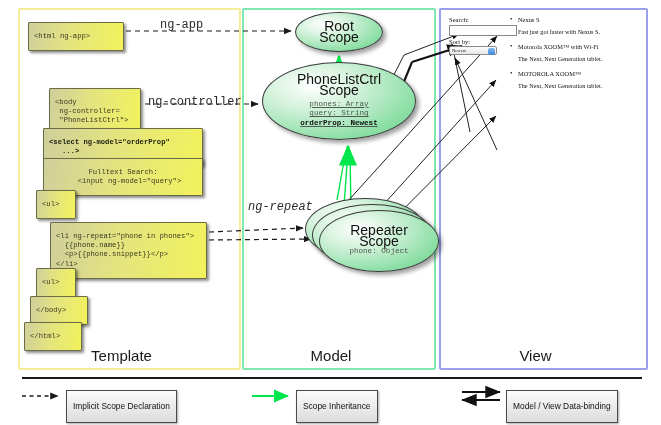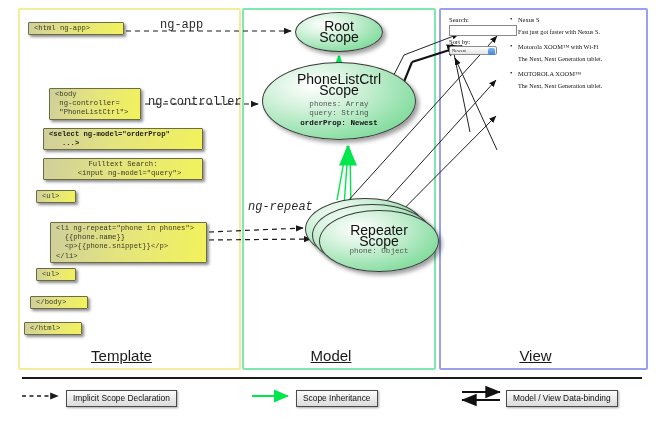--- a/index.html
+++ b/index.html
@@ -8,26 +8,26 @@
   #stage{position:relative;width:661px;height:425px;}
   svg.layer{position:absolute;left:0;top:0;width:661px;height:425px;pointer-events:none;}
 
   
   .panel{position:absolute;background:#fff;border:2px solid #ccc;border-radius:2px;}
   #panel-template{left:18px;top:8px;width:219px;height:358px;border-color:#f3ec9a;}
   #panel-model{left:242px;top:8px;width:190px;height:358px;border-color:#7fe8b0;}
   #panel-view{left:439px;top:8px;width:205px;height:358px;border-color:#9aa0ee;}
 
   .panel-label{position:absolute;bottom:4px;left:0;right:16px;text-align:center;
-     font-size:15px;color:#1a1a1a;font-family:"Liberation Sans",sans-serif;text-decoration:underline;}
+     font-size:15px;color:#1a1a1a;font-family:"Liberation Sans",sans-serif;}
 
   
   .code{position:absolute;box-sizing:border-box;
         font-family:"Liberation Mono",monospace;font-size:7.2px;line-height:9.2px;
-        color:#3a3a22;padding:1px 5px;white-space:pre;
+        color:#3a3a22;padding:9px 5px;white-space:pre;
         border:1px solid #6b6b45;border-radius:1px;
         background:linear-gradient(100deg,#cfcf9c 0%,#e4e47f 45%,#f2f25c 100%);
         box-shadow:2px 2px 3px rgba(0,0,0,.45);}
   .code.bold{font-weight:bold;color:#1d1d10;}
 
   #c-html   {left:28px; top:22px;  width:96px;}
   #c-body   {left:33px; top:88px;  width:92px;margin-left:16px;}
   #c-select {left:43px; top:128px; width:160px;}
   #c-search {left:43px; top:158px; width:160px;text-align:center;}
   #c-ul1    {left:36px; top:190px; width:40px;}
@@ -72,21 +72,21 @@
   .v-col{position:absolute;left:60px;top:0;width:130px;}
   .v-item{margin-bottom:7px;}
   .v-name{font-size:6.4px;color:#111;line-height:8px;position:relative;padding-left:9px;}
   .v-name:before{content:"\2022";position:absolute;left:1px;top:-1px;font-size:7px;}
   .v-snip{font-size:6.2px;color:#111;line-height:8px;padding-left:9px;margin-top:4px;}
 
   
   #legend-rule{position:absolute;left:22px;top:377px;width:620px;height:2px;background:#1a1a1a;}
   .leg-box{position:absolute;box-sizing:border-box;border:1px solid #4a4a4a;
      background:linear-gradient(#fbfbfb,#dcdcdc);
-     font-size:8.4px;color:#111;padding:2px 6px;line-height:11px;
+     font-size:8.4px;color:#111;padding:10px 6px;line-height:11px;
      box-shadow:1px 1px 2px rgba(0,0,0,.35);font-family:"Liberation Sans",sans-serif;white-space:nowrap;}
   #leg1{left:66px;top:390px;}
   #leg2{left:296px;top:390px;}
   #leg3{left:506px;top:390px;}
 </style>
 </head>
 <body>
 
 <div id="stage">
 
@@ -199,21 +199,21 @@
   <div class="edge-label" id="lab-ngrepeat">ng-repeat</div>
 
   <div class="ellipse" id="e-root">
     <div class="ell-title">Root</div>
     <div class="ell-title">Scope</div>
   </div>
 
   <div class="ellipse" id="e-ctrl">
     <div class="ell-title">PhoneListCtrl</div>
     <div class="ell-title">Scope</div>
-    <div class="ell-props" style="margin-top:4px;">
+    <div class="ell-props" style="margin-top:4px;text-decoration:underline;">
       <div>phones: Array</div>
       <div>query: String</div>
       <div><b>orderProp: Newest</b></div>
     </div>
   </div>
 
   <div class="ellipse" id="e-rep3"></div>
   <div class="ellipse" id="e-rep2"></div>
   <div class="ellipse" id="e-rep1">
     <div class="ell-title">Repeater</div>

